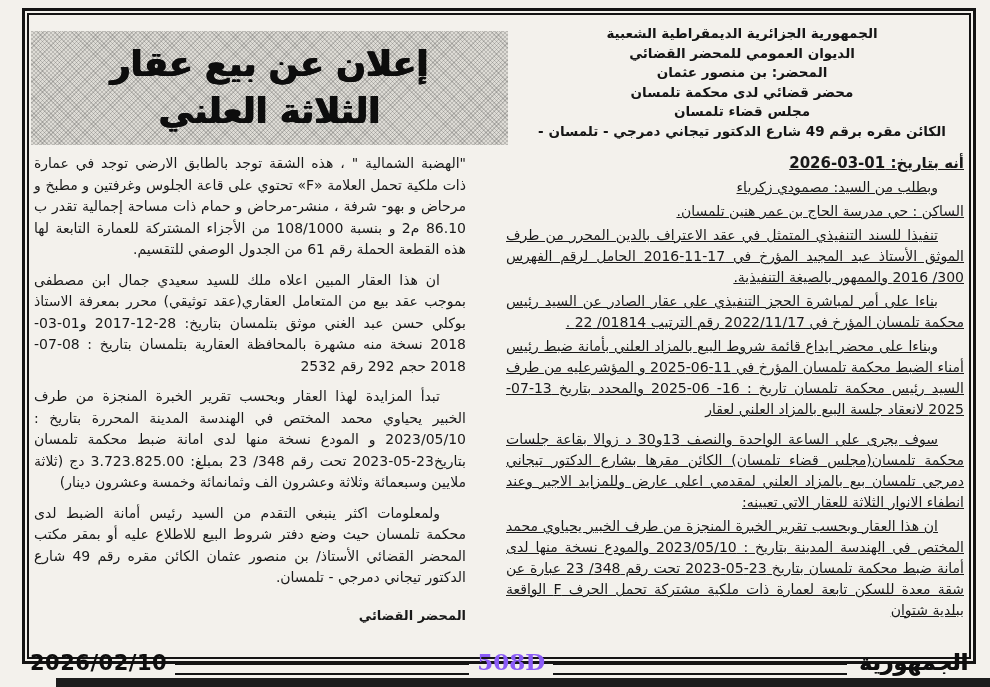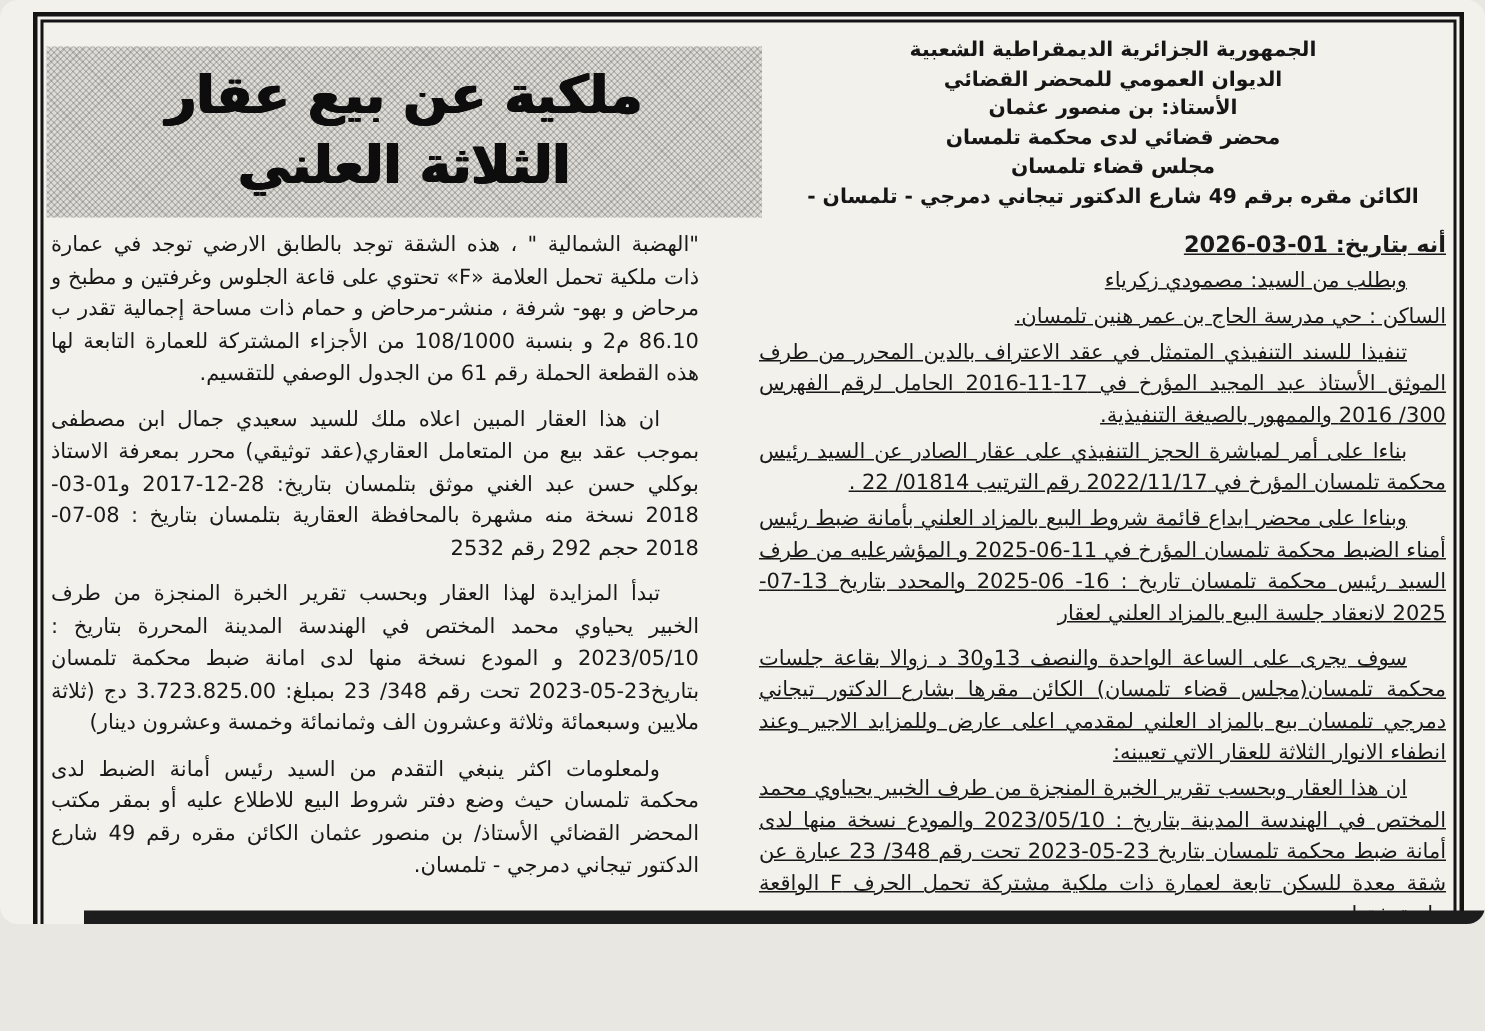--- a/index.html
+++ b/index.html
@@ -1,19 +1,19 @@
 <!DOCTYPE html>
 <html lang="ar"><head>
 <meta charset="utf-8">
 <style>
   html,body{margin:0;padding:0;background:#e9e7e2;}
   .page{
-    position:relative;width:990px;height:616px;overflow:hidden;
+    position:relative;width:990px;height:687px;overflow:hidden;
     background:#f3f1ec;
-    font-family:"DejaVu Sans",sans-serif;color:#161616;border-radius:12px;
+    font-family:"DejaVu Sans",sans-serif;color:#161616;
   }
   
   .frame{position:absolute;left:22px;top:8px;width:948px;height:650px;border:3px solid #141414;}
   .frame-inner{position:absolute;inset:2px;border:2px solid #141414;}
 
   
   .header-block{
     position:absolute;left:520px;top:24px;width:444px;height:122px;
     direction:rtl;text-align:center;font-weight:bold;font-size:13.5px;line-height:19.5px;
   }
@@ -35,21 +35,21 @@
   }
 
   
   .col{position:absolute;direction:rtl;text-align:justify;font-size:14px;color:#191919;}
   .col-right{left:506px;top:153px;width:458px;line-height:21px;text-decoration:underline;}
   .col-left{left:34px;top:153px;width:432px;line-height:21.5px;}
   .col p{margin:0 0 3px 0;}
   .col p.indent{text-indent:26px;}
   .date-line{font-weight:bold;font-size:15px;margin:0 0 2px 0;}
   .gap-top{margin-top:9px !important;}
-  .signature{font-weight:bold;font-size:18px;margin-top:16px !important;text-indent:0 !important;}
+  .signature{font-weight:bold;font-size:13px;margin-top:16px !important;text-indent:0 !important;}
 
   
   .footer-strip{
     position:absolute;left:30px;top:639px;width:938px;height:36px;
     display:flex;align-items:flex-end;direction:ltr;background:transparent;
   }
   .footer-date{font-weight:900;font-size:21px;letter-spacing:0.5px;color:#0e0e0e;white-space:nowrap;}
   .footer-rule{flex:1;height:8px;border-top:3px solid #141414;border-bottom:2px solid #141414;margin:0 8px;}
   .footer-ref{font-family:"DejaVu Serif",serif;font-weight:bold;font-size:23px;color:#8b5cf6;white-space:nowrap;}
   .footer-logo{
@@ -64,28 +64,28 @@
 
 <div class="page">
 
   <div class="frame">
     <div class="frame-inner"></div>
   </div>
 
   <div class="header-block">
     <div class="header-line">الجمهورية الجزائرية الديمقراطية الشعبية</div>
     <div class="header-line">الديوان العمومي للمحضر القضائي</div>
-    <div class="header-line">الأستاذ: بن منصور عثمان</div>
+    <div class="header-line">المحضر: بن منصور عثمان</div>
     <div class="header-line">محضر قضائي لدى محكمة تلمسان</div>
     <div class="header-line">مجلس قضاء تلمسان</div>
     <div class="header-line">الكائن مقره برقم 49 شارع الدكتور تيجاني دمرجي - تلمسان -</div>
   </div>
 
   <div class="title-box">
-    <div class="title-line">ملكية عن بيع عقار</div>
+    <div class="title-line">إعلان عن بيع عقار</div>
     <div class="title-line">الثلاثة العلني</div>
   </div>
 
   <div class="col col-right">
     <p class="date-line">أنه بتاريخ: 01-03-2026</p>
     <p class="indent">وبطلب من السيد: مصمودي زكرياء</p>
     <p>الساكن : حي مدرسة الحاج بن عمر هنين تلمسان.</p>
     <p class="indent">تنفيذا للسند التنفيذي المتمثل في عقد الاعتراف بالدين المحرر من طرف الموثق الأستاذ عبد المجيد المؤرخ في 17-11-2016 الحامل لرقم الفهرس 300/ 2016 والممهور بالصيغة التنفيذية.</p>
     <p class="indent">بناءا على أمر لمباشرة الحجز التنفيذي على عقار الصادر عن السيد  رئيس محكمة تلمسان المؤرخ في 2022/11/17 رقم الترتيب 01814/ 22 .</p>
     <p class="indent">وبناءا على محضر ايداع قائمة شروط البيع بالمزاد العلني بأمانة ضبط رئيس أمناء الضبط محكمة تلمسان المؤرخ في 11-06-2025 و المؤشرعليه من طرف السيد رئيس محكمة تلمسان تاريخ : 16- 06-2025 والمحدد بتاريخ 13-07-2025 لانعقاد جلسة البيع بالمزاد العلني لعقار</p>

